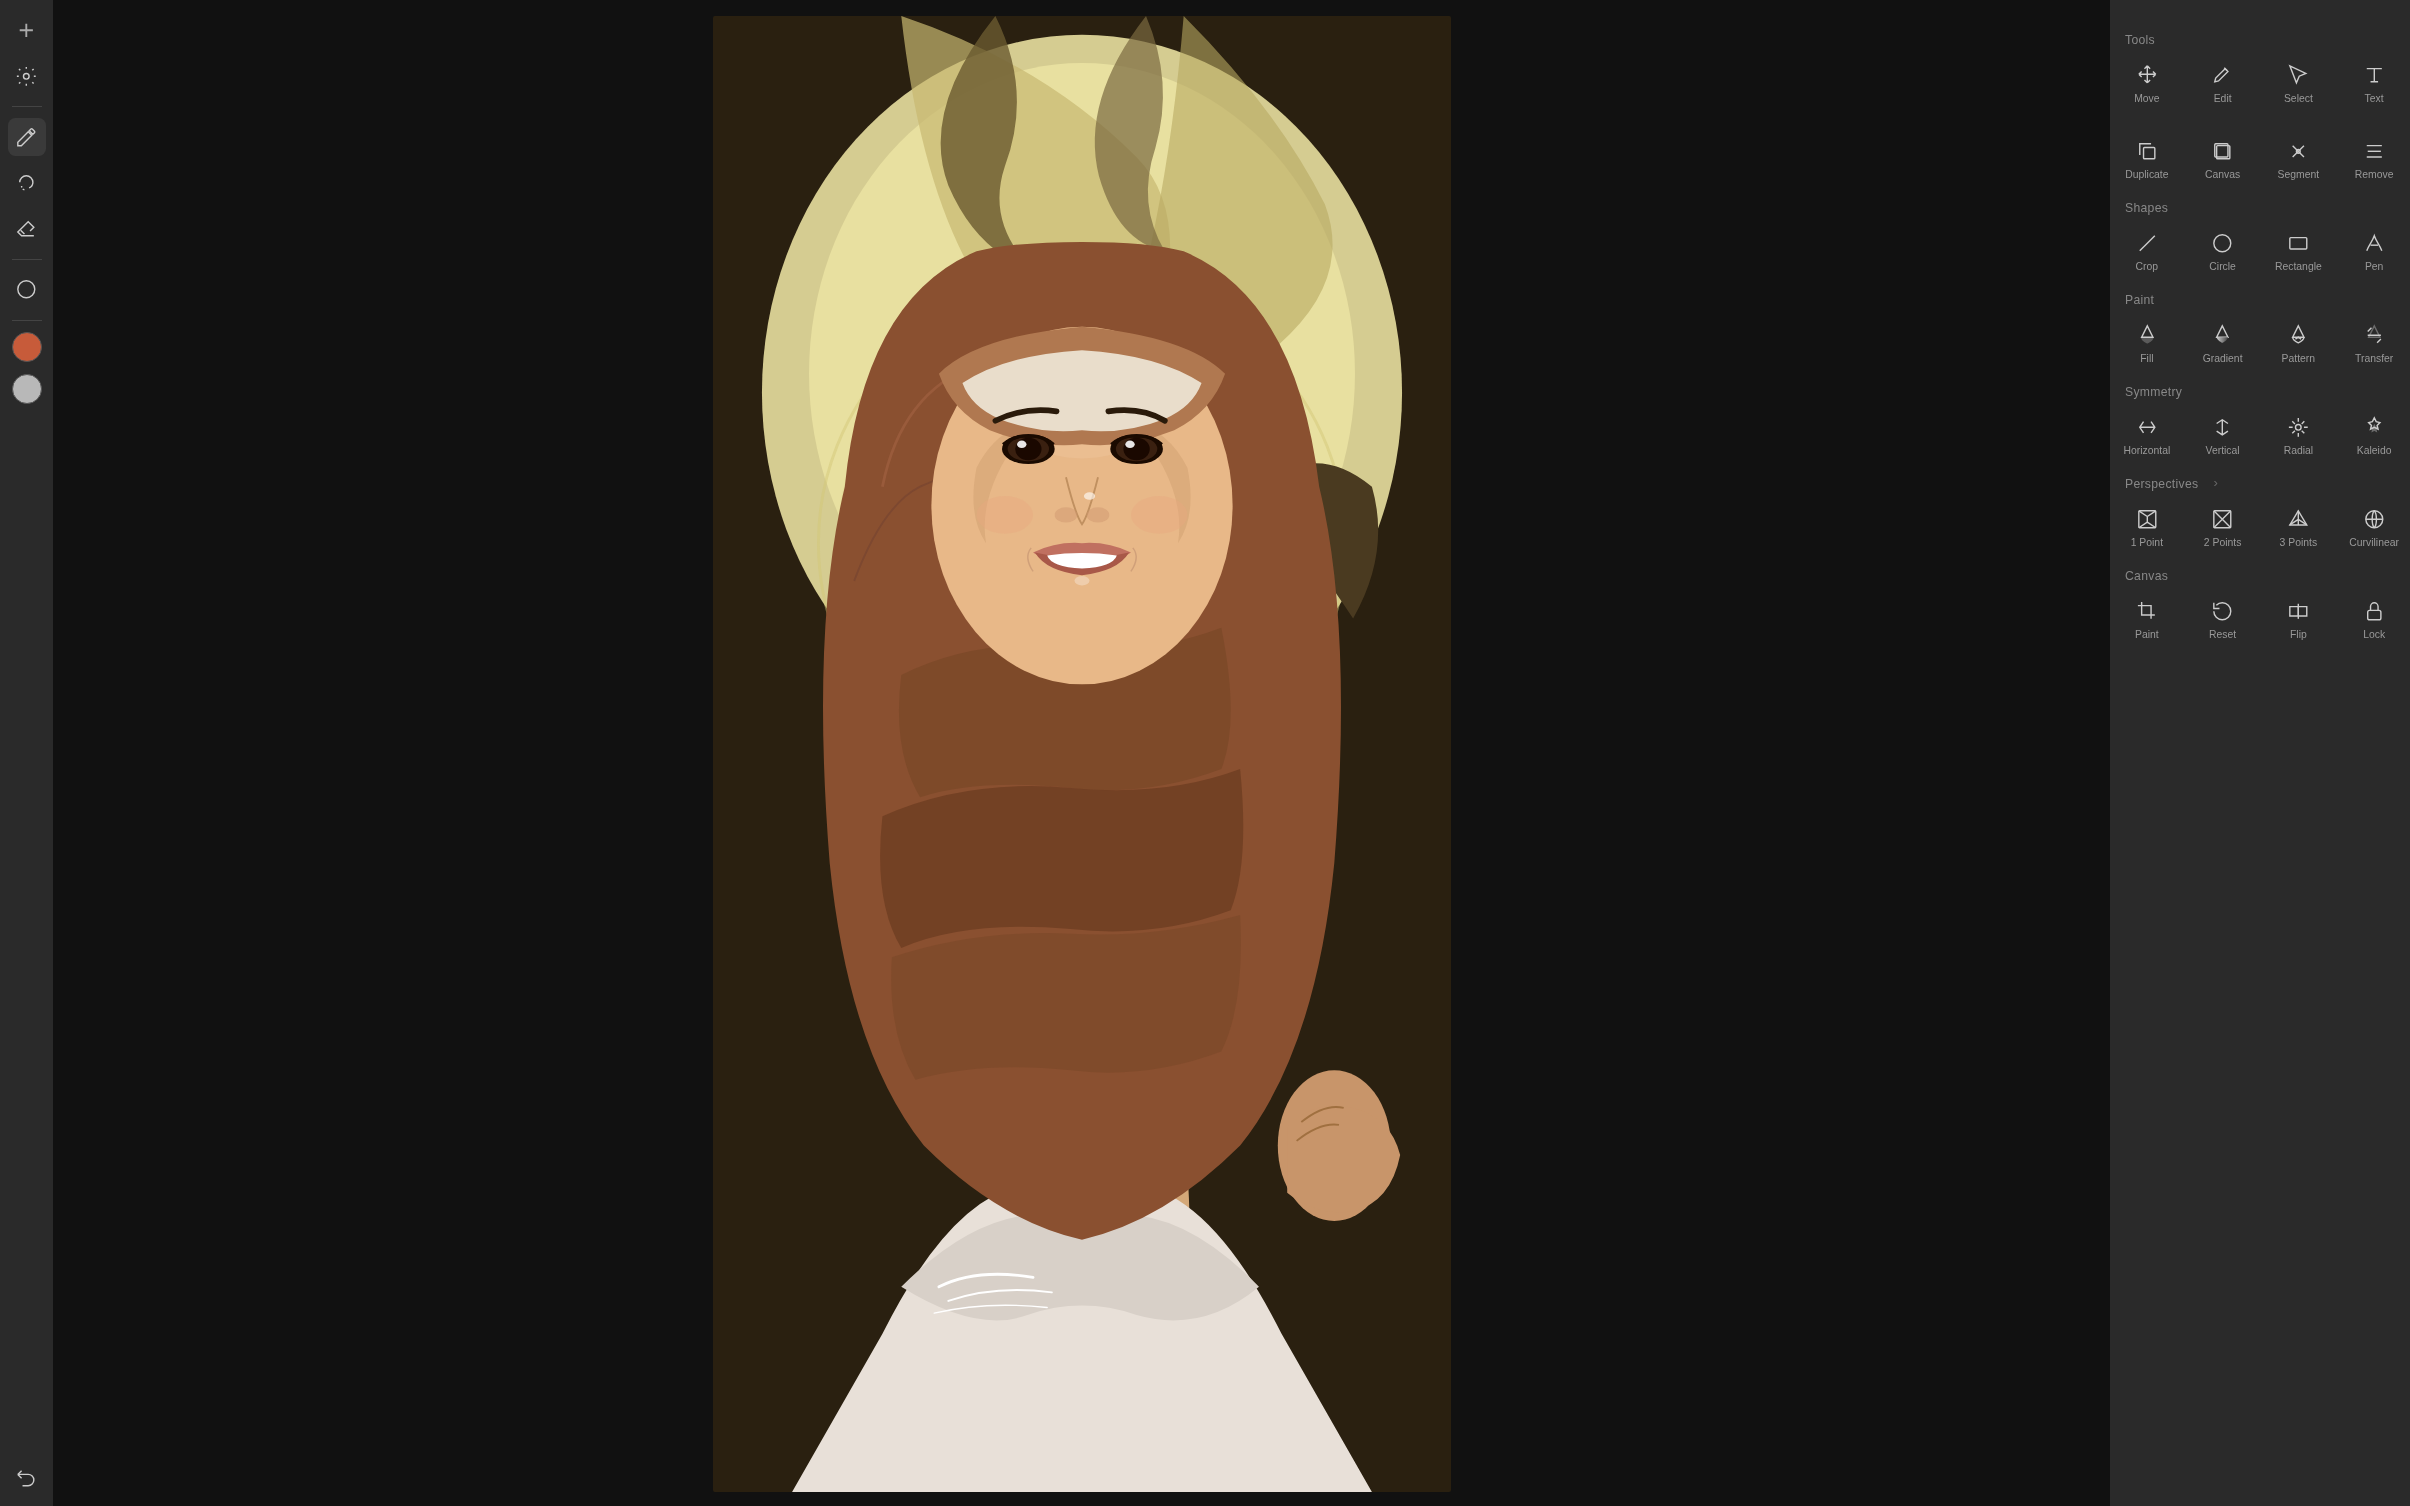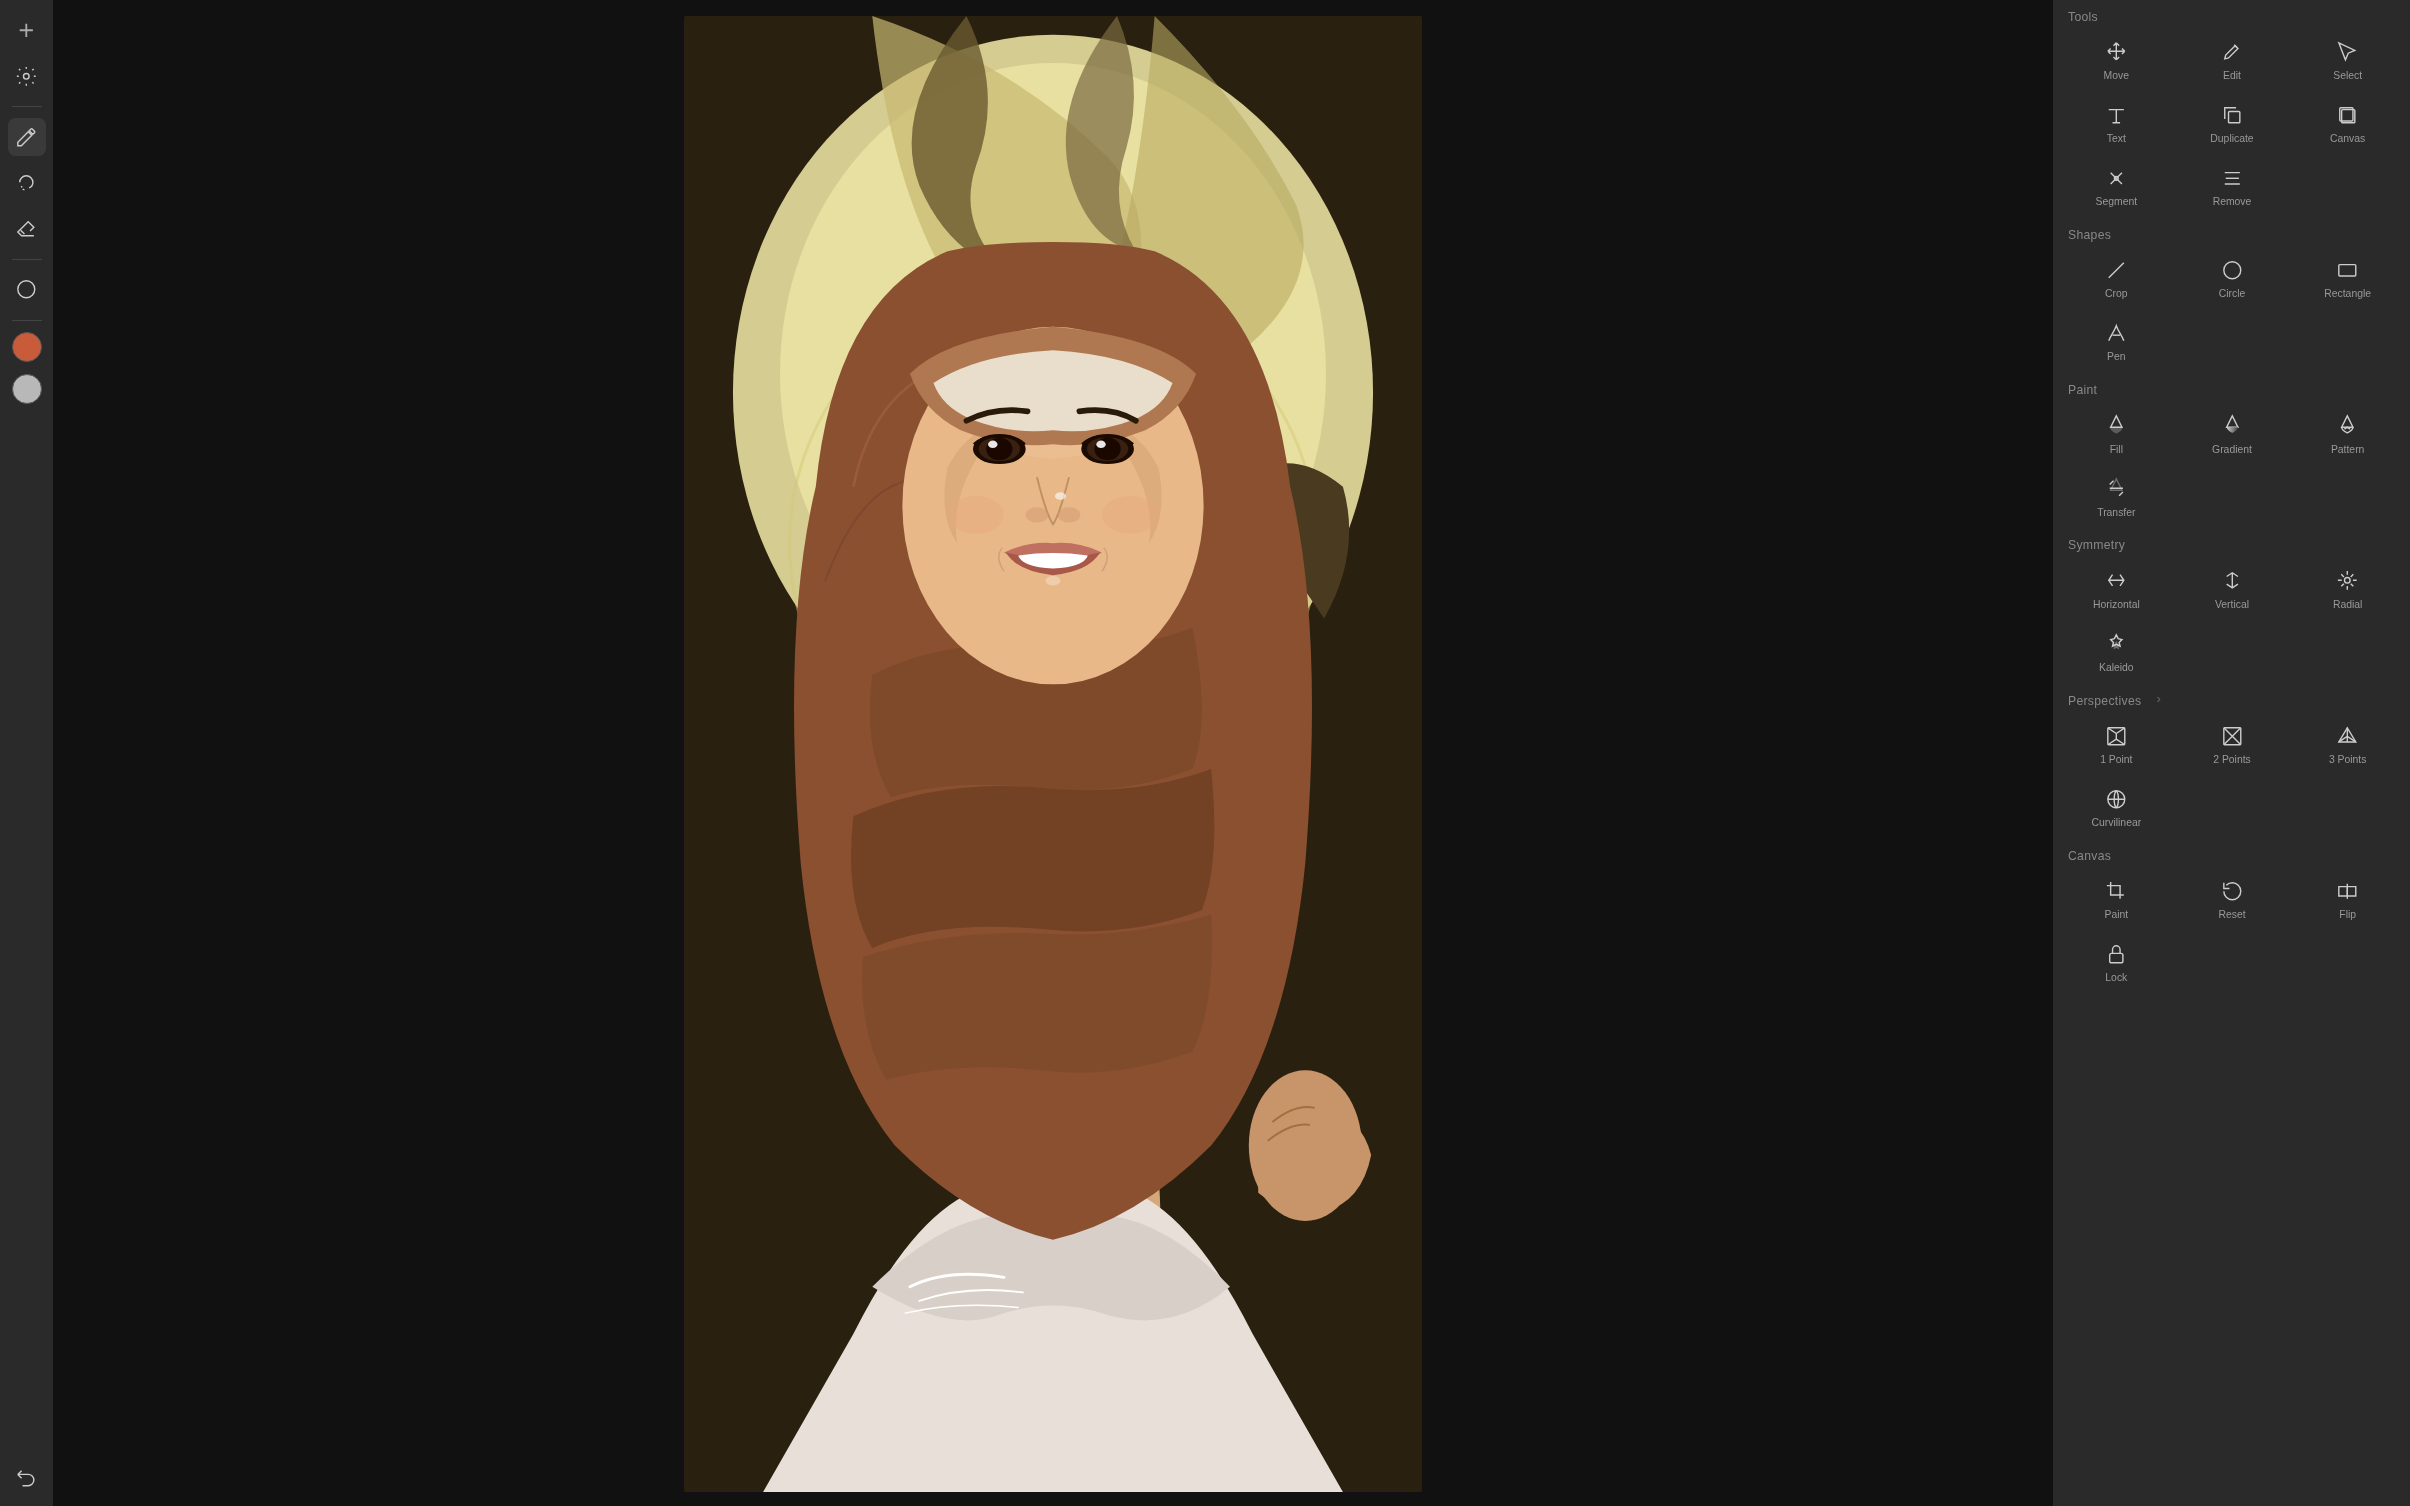--- a/index.html
+++ b/index.html
@@ -83,43 +83,43 @@
     }
 
     
     .artwork-svg {
       width: 100%;
       height: 100%;
     }
 
     
     .right-panel {
-      width: 358px;
+      width: 301px;
       height: 100%;
       background: #2a2a2a;
       overflow-y: auto;
-      padding: 2px 0;
+      padding: 25px 0;
     }
 
     .right-panel::-webkit-scrollbar { width: 3.8px; }
     .right-panel::-webkit-scrollbar-track { background: #2a2a2a; }
     .right-panel::-webkit-scrollbar-thumb { background: #555; border-radius: 1.9px; }
 
     .section-title {
       color: #888;
       font-size: 12.2px;
       font-weight: 500;
       padding: 7.5px 15px 3.8px 15px;
       letter-spacing: 0.3px;
     }
 
     .tools-grid {
       display: grid;
-      grid-template-columns: repeat(3, 1fr);
-      gap: 4px;
+      grid-template-columns: repeat(4, 1fr);
+      gap: 17px;
       padding: 3.8px 7.5px;
     }
 
     .tool-item {
       display: flex;
       flex-direction: column;
       align-items: center;
       padding: 9.4px 3.8px;
       cursor: pointer;
       border-radius: 7.5px;

